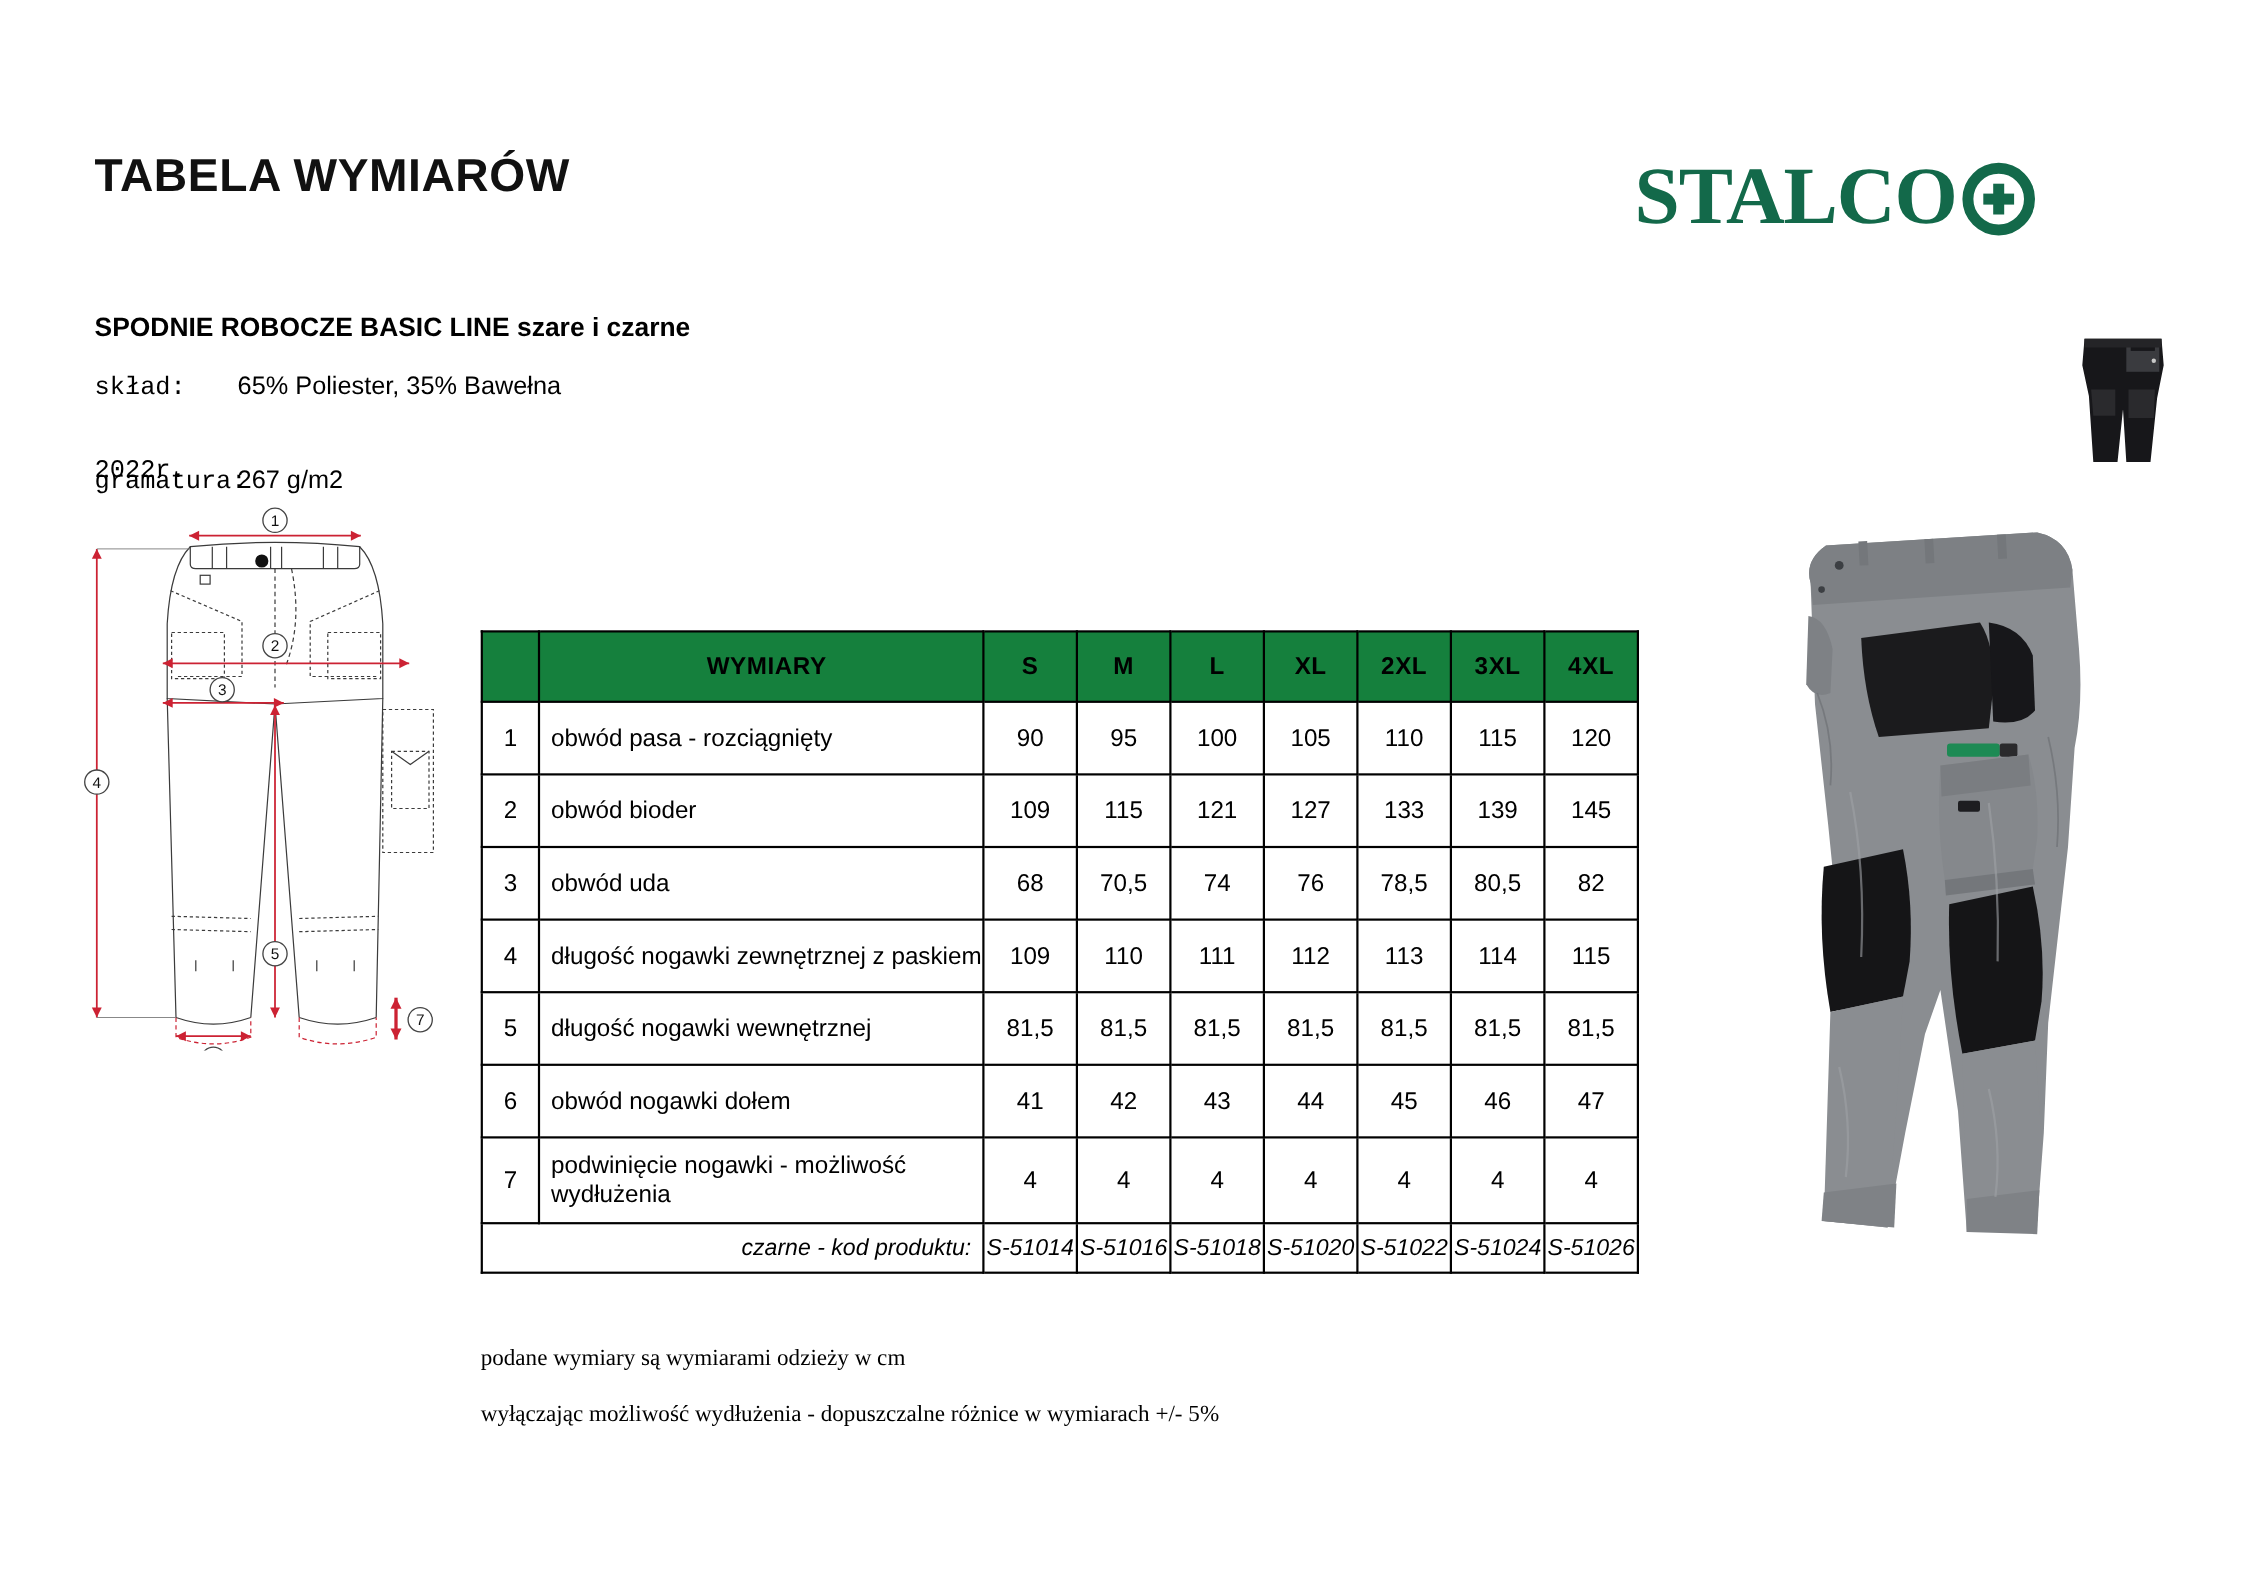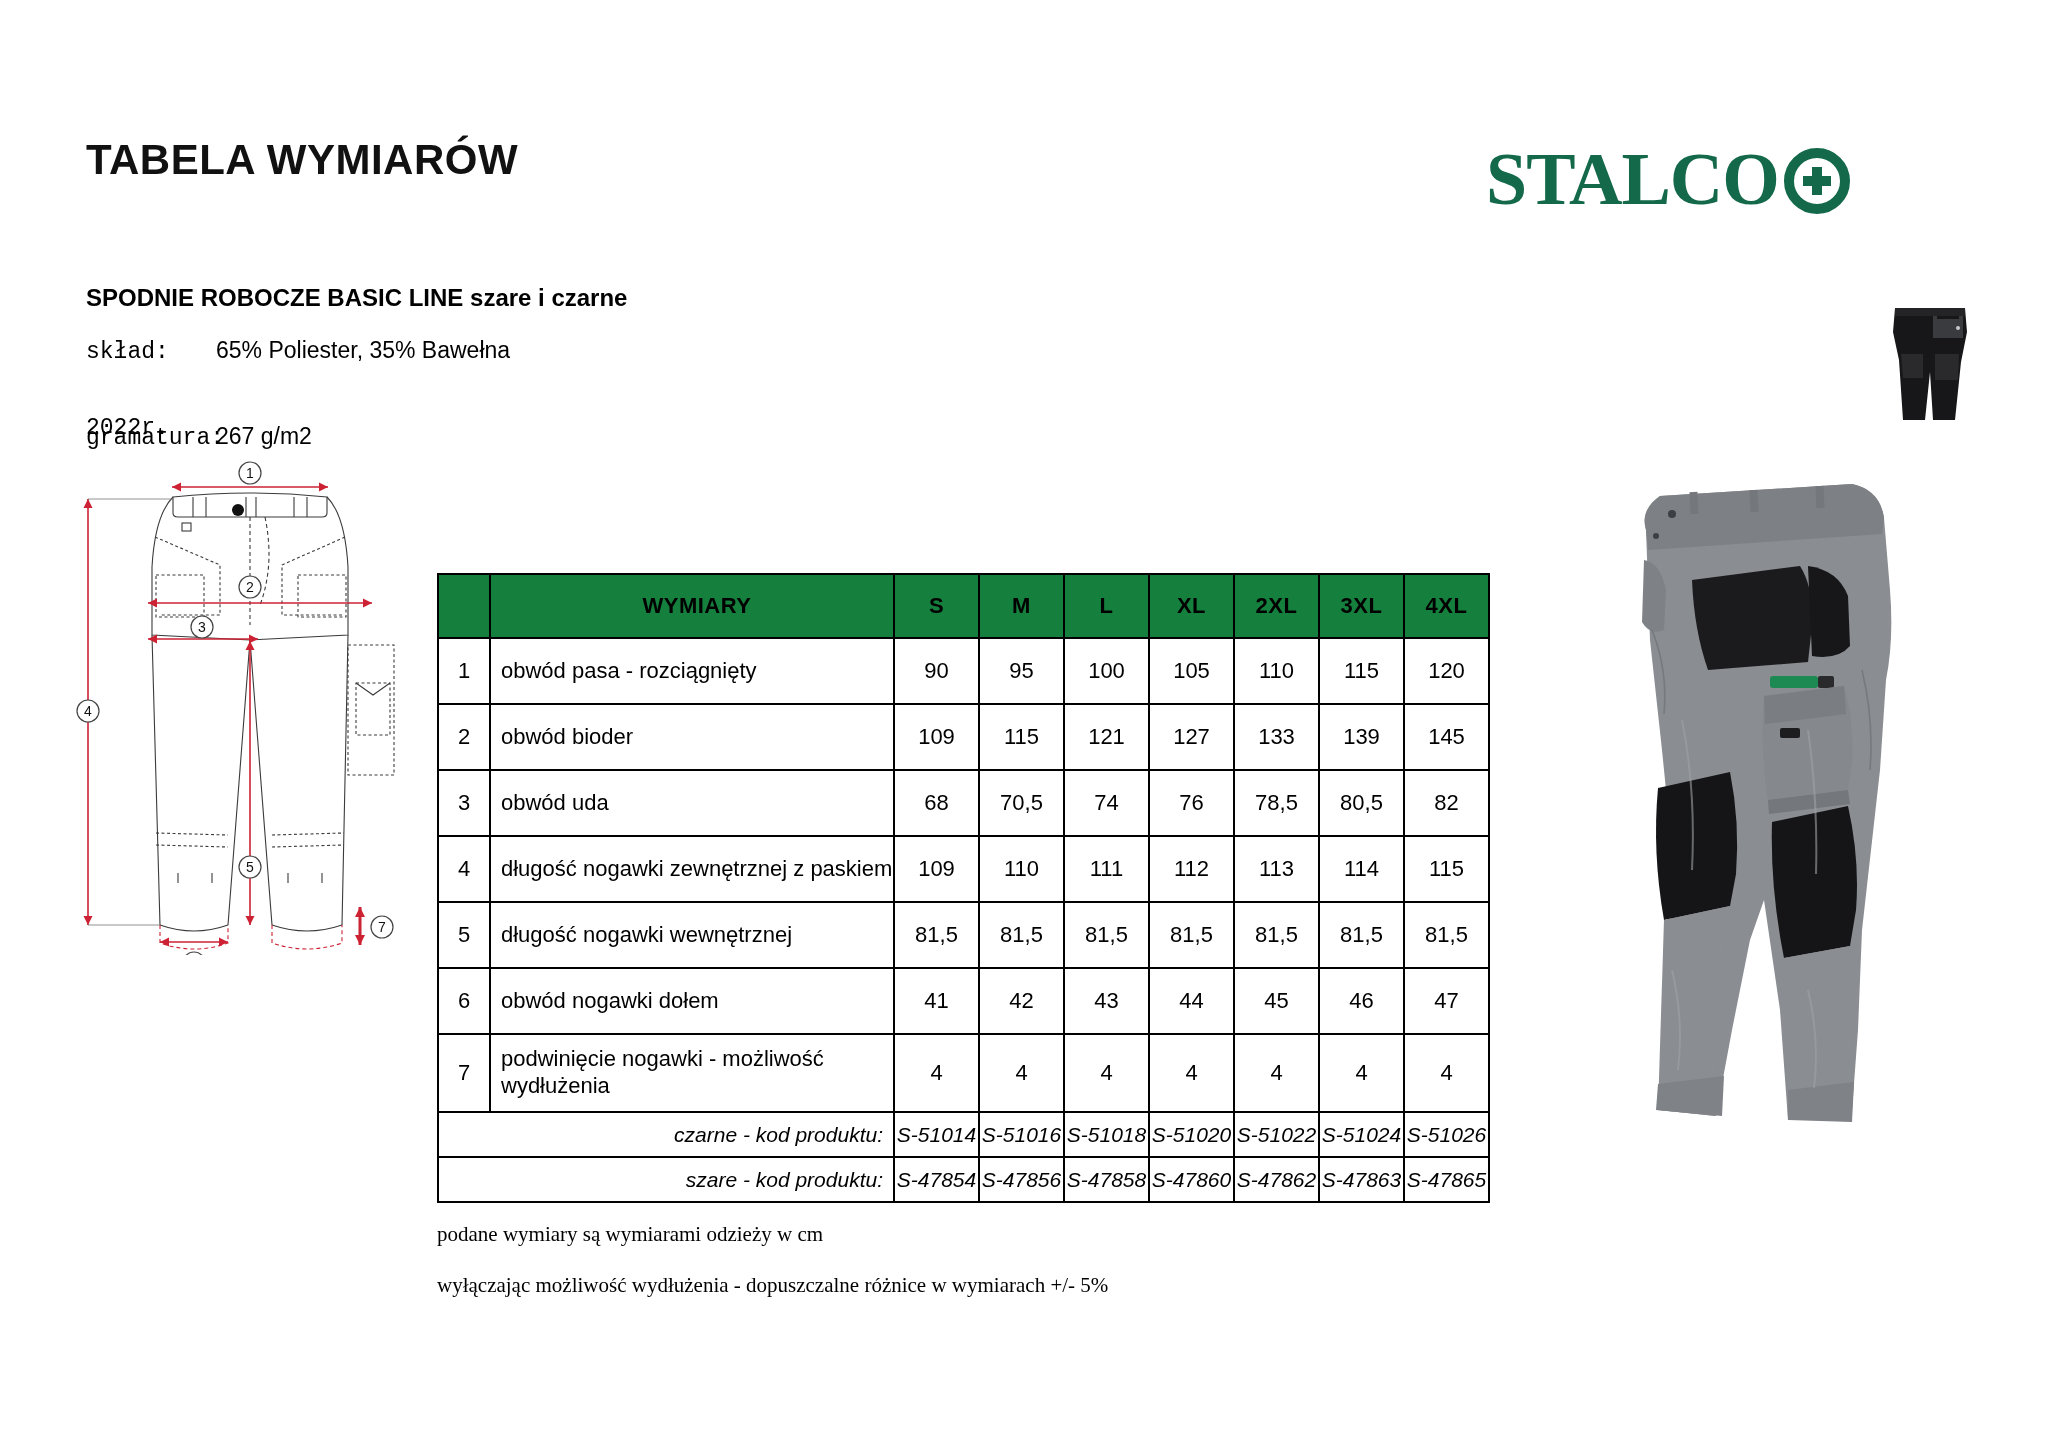--- a/index.html
+++ b/index.html
@@ -373,30 +373,20 @@
     <tr class="code-row">
       <td class="code-label" colspan="2">czarne - kod produktu:</td>
       <td class="code-cell">S-51014</td>
       <td class="code-cell">S-51016</td>
       <td class="code-cell">S-51018</td>
       <td class="code-cell">S-51020</td>
       <td class="code-cell">S-51022</td>
       <td class="code-cell">S-51024</td>
       <td class="code-cell">S-51026</td>
     </tr>
-    <tr class="code-row">
-      <td class="code-label" colspan="2">szare - kod produktu:</td>
-      <td class="code-cell">S-47854</td>
-      <td class="code-cell">S-47856</td>
-      <td class="code-cell">S-47858</td>
-      <td class="code-cell">S-47860</td>
-      <td class="code-cell">S-47862</td>
-      <td class="code-cell">S-47863</td>
-      <td class="code-cell">S-47865</td>
-    </tr>
   </tbody>
 </table>
 
 <div class="footnote" id="footnote-0">podane wymiary są wymiarami odzieży w cm</div>
 <div class="footnote" id="footnote-1">wyłączając możliwość wydłużenia - dopuszczalne różnice w wymiarach +/- 5%</div>
 
 <div id="photo-secondary">
   <svg width="110" height="125" viewBox="0 0 110 125">
     <g>
       <path d="M20 6 L90 6 L92 30 L86 60 L80 118 L58 118 L55 70 L50 118 L28 118 L24 58 L18 30 Z" fill="#17171a"></path>

